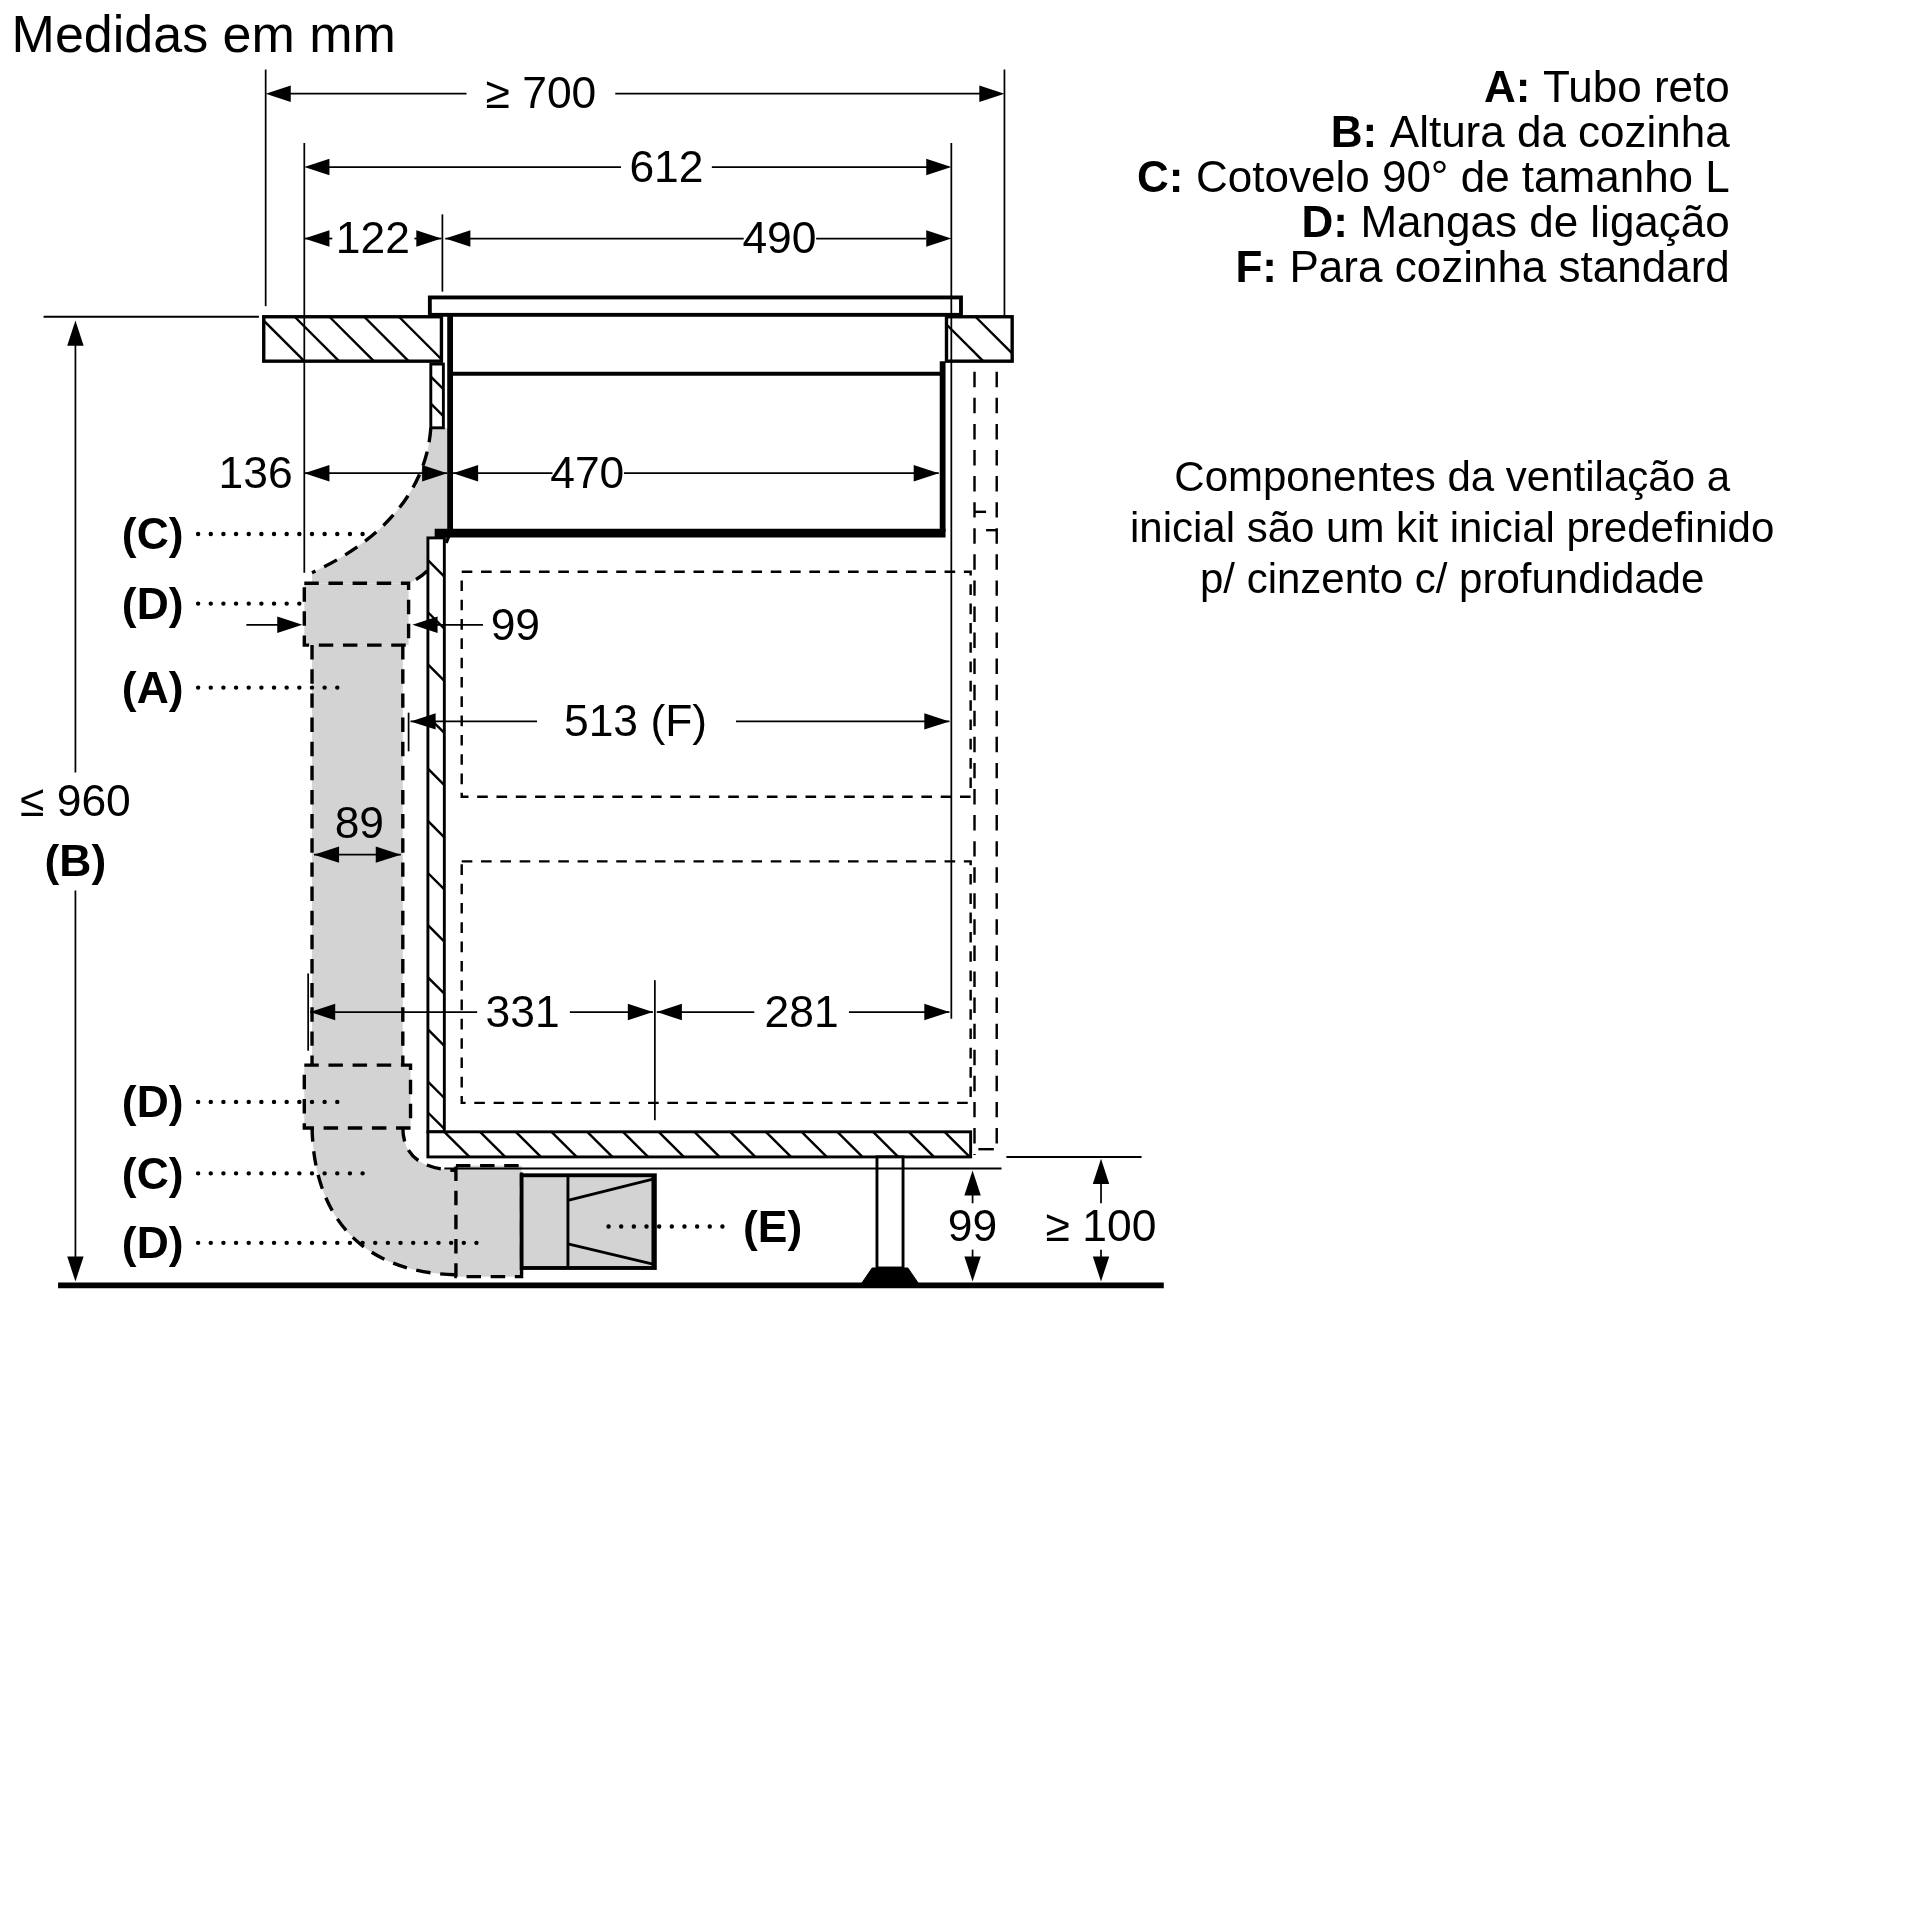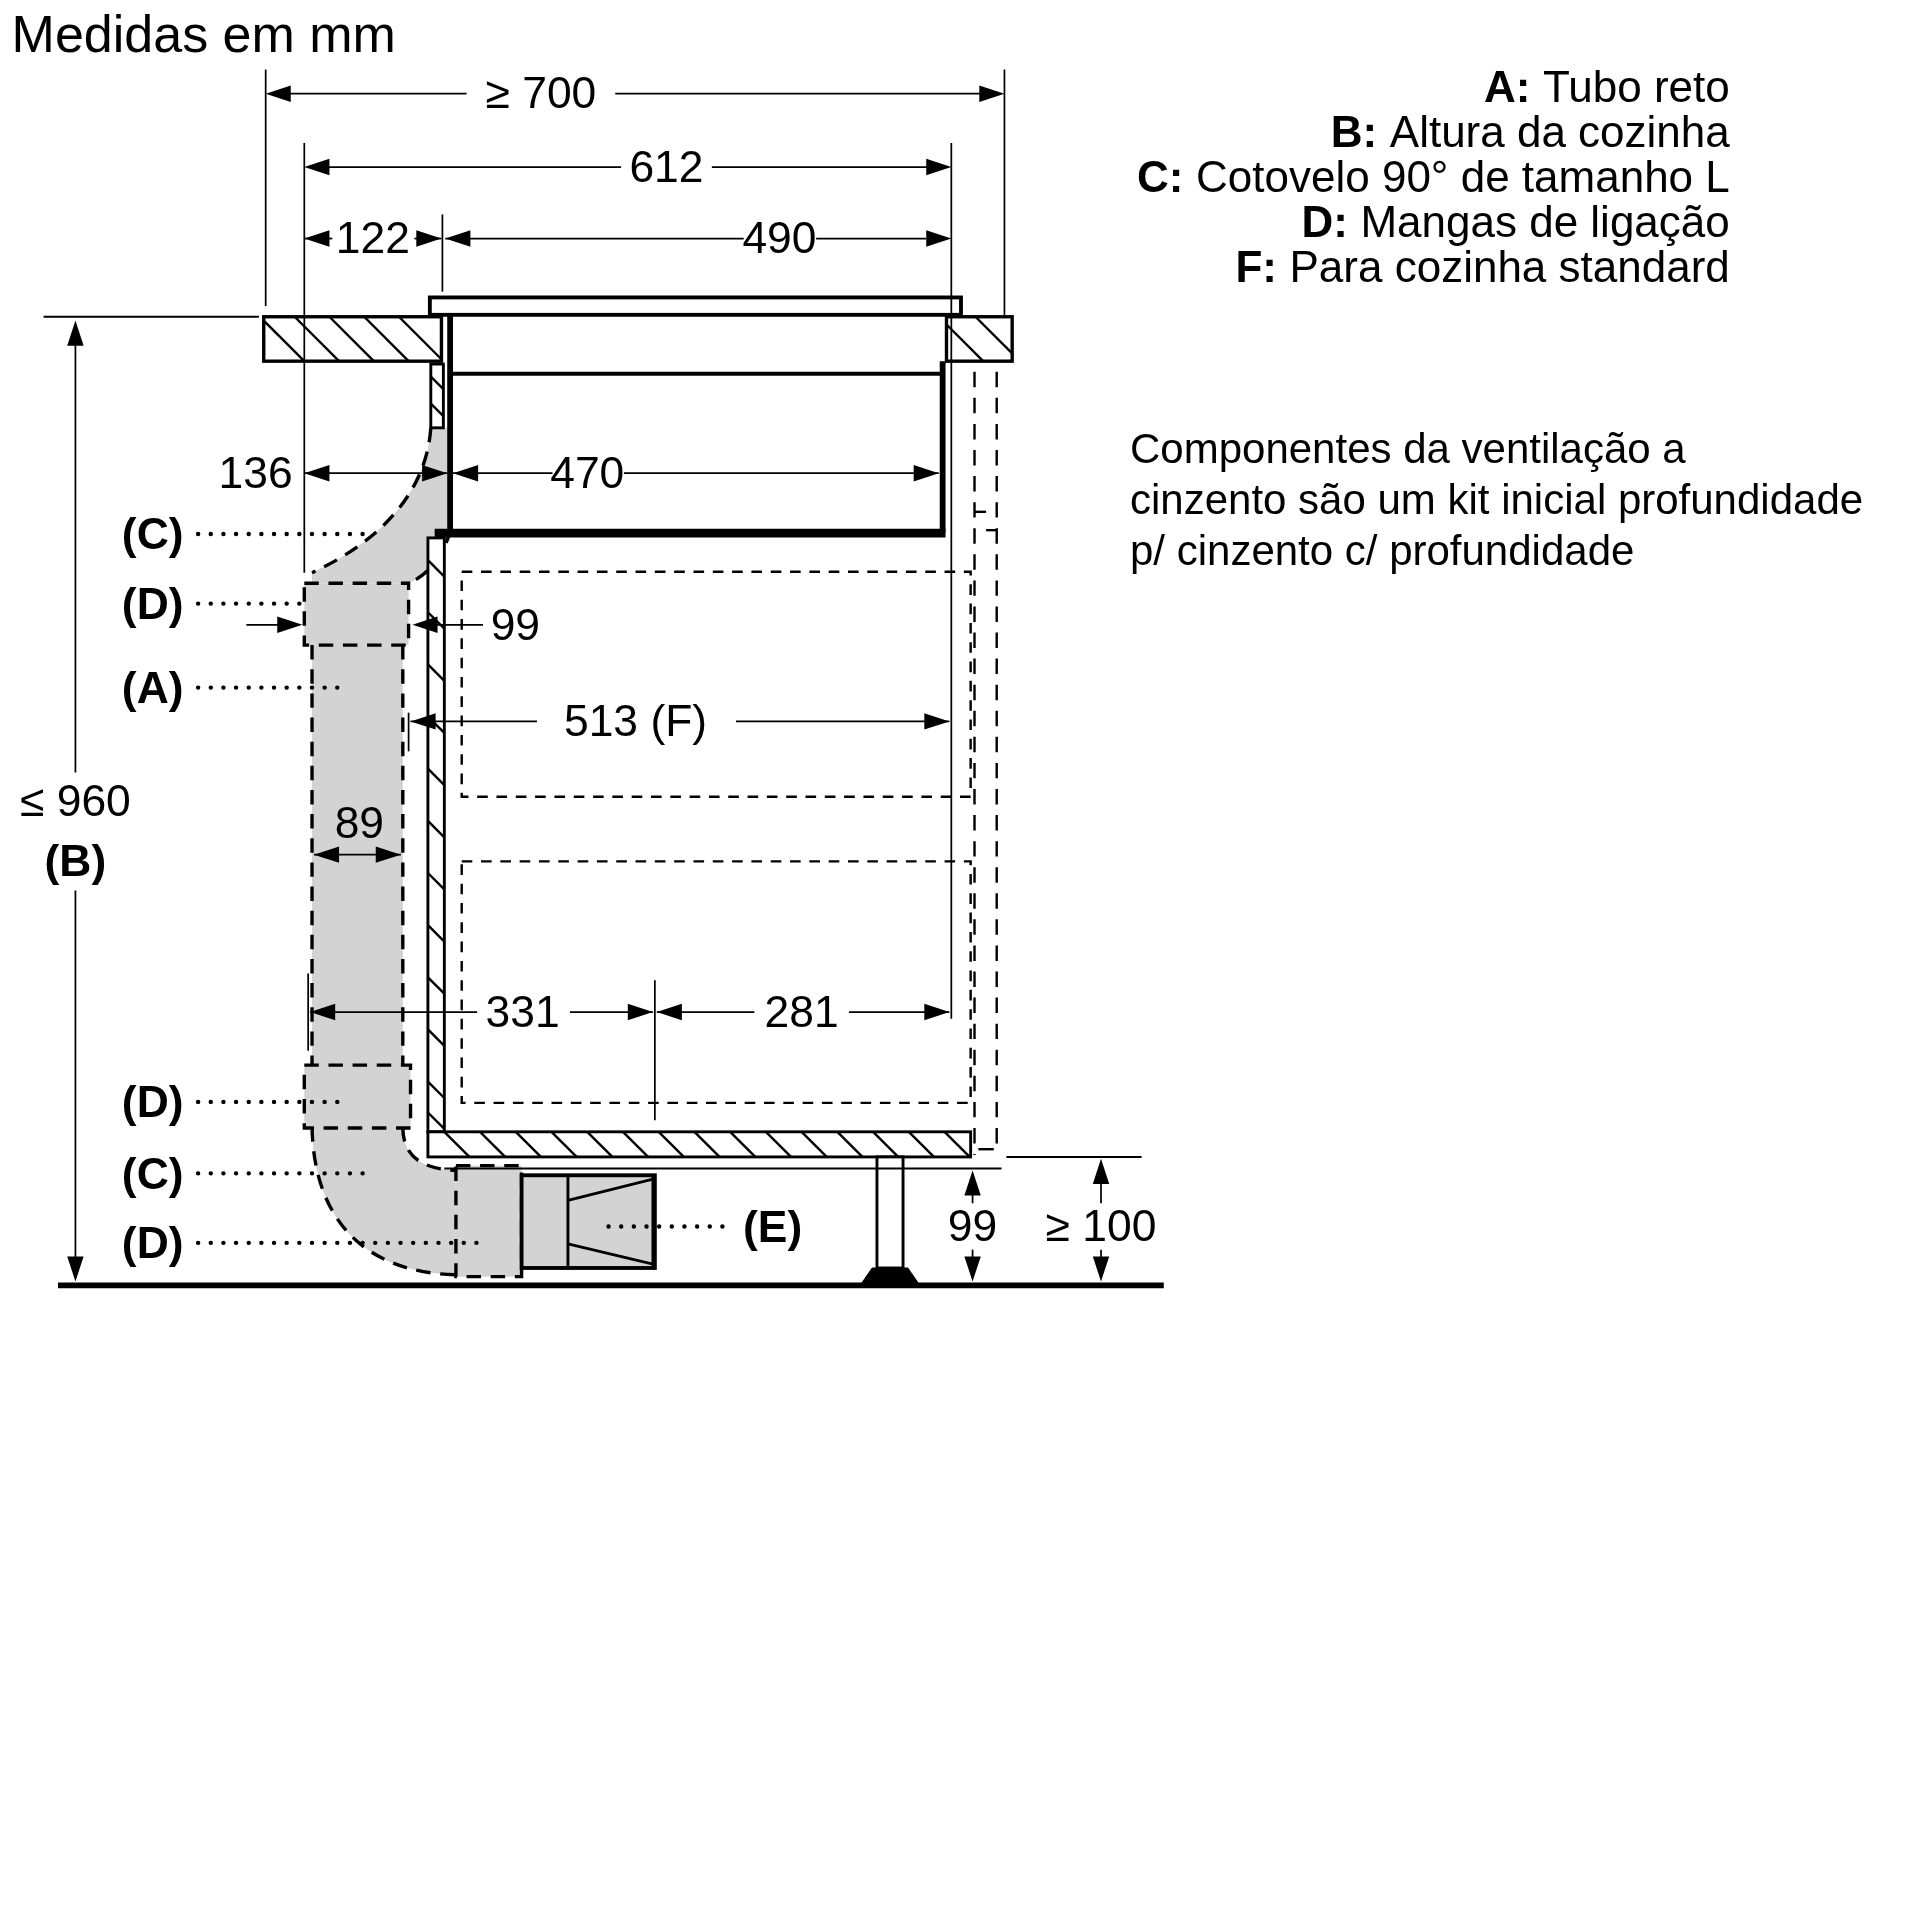--- a/index.html
+++ b/index.html
@@ -2,42 +2,42 @@
 <html><head>
 <meta charset="utf-8">
 <style>
   html,body{margin:0;padding:0;background:#fff;}
   #canvas{position:relative;width:1931px;height:1703px;background:#ffffff;overflow:hidden;
           font-family:"Liberation Sans","DejaVu Sans",sans-serif;color:#000;}
   #title{position:absolute;left:11.6px;top:3.9px;font-size:52px;letter-spacing:0px;}
   #legend{position:absolute;left:1137px;top:64px;font-size:44px;line-height:45px;white-space:nowrap;text-align:right;}
   .legend-row b{font-weight:bold;}
   .legend-row span.lbl{margin-left:12.6px;}
-  #note{position:absolute;left:1130px;top:423px;font-size:42px;line-height:51px;white-space:nowrap;}
+  #note{position:absolute;left:1130px;top:451px;font-size:42px;line-height:51px;white-space:nowrap;text-align:center;}
   svg text{font-family:"Liberation Sans","DejaVu Sans",sans-serif;font-size:46px;fill:#000;}
   svg text.bold{font-weight:bold;}
 </style>
 </head>
 <body>
 
 <div id="canvas">
 
   <div id="title">Medidas em mm</div>
 
   <div id="legend">
     <div class="legend-row"><b>A:</b><span class="lbl">Tubo reto</span></div>
     <div class="legend-row"><b>B:</b><span class="lbl">Altura da cozinha</span></div>
     <div class="legend-row"><b>C:</b><span class="lbl">Cotovelo 90° de tamanho L</span></div>
     <div class="legend-row"><b>D:</b><span class="lbl">Mangas de ligação</span></div>
     <div class="legend-row"><b>F:</b><span class="lbl">Para cozinha standard</span></div>
   </div>
 
   <div id="note">
     <div>Componentes da ventilação a</div>
-    <div>cinzento são um kit inicial profundidade</div>
+    <div>inicial são um kit inicial predefinido</div>
     <div>p/ cinzento c/ profundidade</div>
   </div>
 
   <svg width="1217" height="1352" viewBox="0 0 1260 1400" style="position:absolute;left:0;top:0;">
     <defs></defs>
 
     <g fill="#d3d3d3" stroke="none">
       <path d="M446,443 L467,443 L467,548 C458,578 442,596 423,604 L323,604 L323,593 C382,566 441,518 446,443 Z"></path>
       <rect x="315" y="604" width="108" height="64"></rect>
       <rect x="323" y="668" width="94" height="436"></rect>

